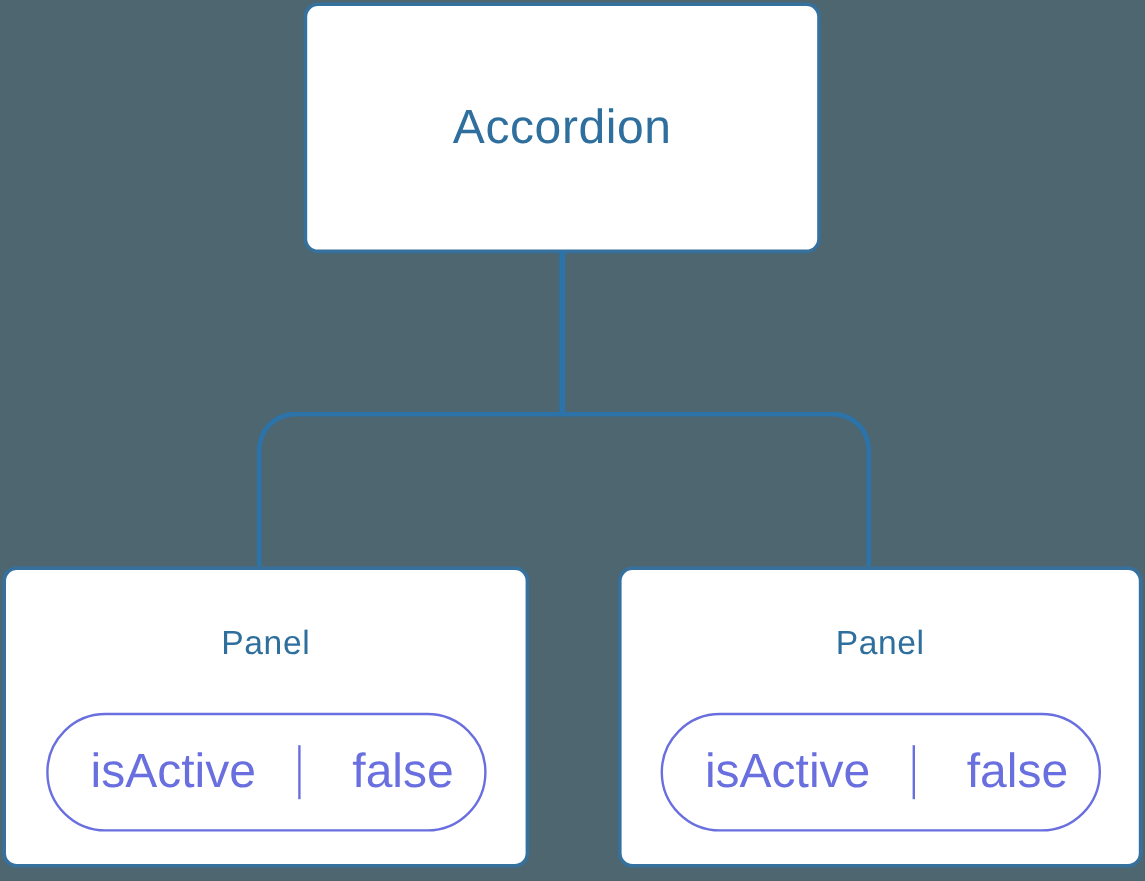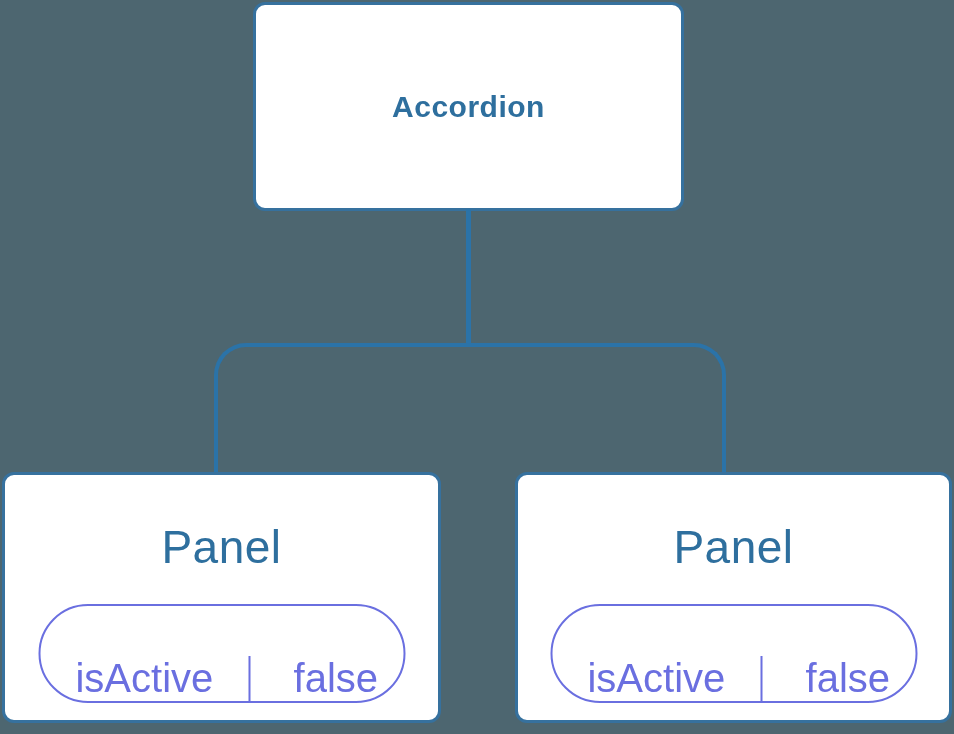--- a/index.html
+++ b/index.html
@@ -26,22 +26,22 @@
     left: 253px;
     top: 2px;
     width: 431px;
     height: 209px;
     display: flex;
     align-items: center;
     justify-content: center;
   }
   .root-label {
     color: #2E6F9E;
-    font-size: 30px;
-    font-weight: 700;
+    font-size: 40px;
+    font-weight: 400;
     letter-spacing: 0.5px;
   }
   .trunk {
     position: absolute;
     left: 466px;
     top: 209px;
     width: 5px;
     height: 138px;
     background: #2B73A8;
   }
@@ -62,36 +62,36 @@
   }
   .panel-left  { left: 2px;   width: 439px; }
   .panel-right { left: 515px; width: 437px; }
   .panel-title {
     position: absolute;
     top: 45px;
     left: 0;
     width: 100%;
     text-align: center;
     color: #2E6F9E;
-    font-size: 46px;
+    font-size: 28px;
     font-weight: 500;
     letter-spacing: 0.5px;
   }
   .state-pill {
     position: absolute;
     left: 50%;
     transform: translateX(-50%);
-    top: 129px;
+    top: 119px;
     width: 367px;
     height: 99px;
     box-sizing: border-box;
     border: 2px solid #6A6FE0;
     border-radius: 50px;
     display: flex;
-    align-items: flex-end;
+    align-items: center;
     overflow: hidden;
   }
   .pill-cell {
     display: flex;
     align-items: center;
     justify-content: center;
     color: #6A6FE0;
     font-size: 40px;
     font-weight: 500;
   }

